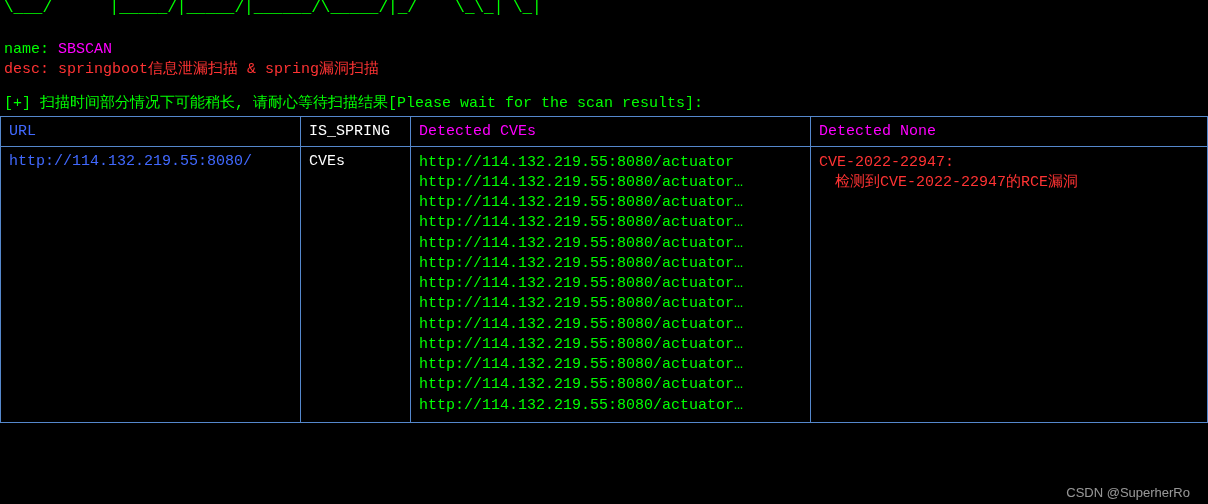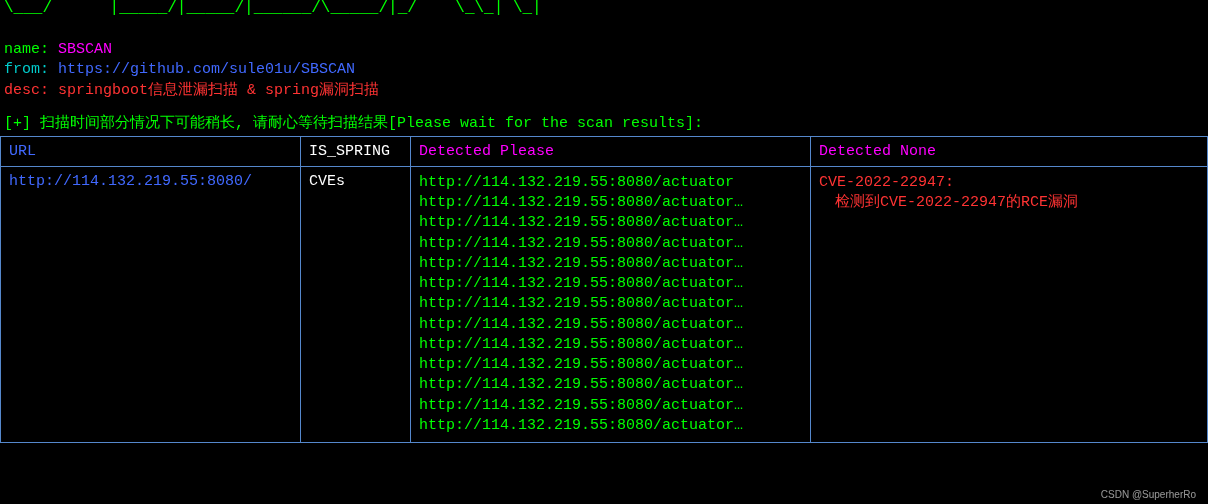--- a/index.html
+++ b/index.html
@@ -83,56 +83,52 @@
     .cve-block {
       color: #ff3333;
       line-height: 1.35;
     }
     .cve-detail {
       padding-left: 16px;
     }
     .watermark {
       position: absolute;
       bottom: 4px;
-      right: 12px;
+      right: 18px;
       color: rgba(230,230,230,0.65);
       font-family: Arial, sans-serif;
-      font-size: 10px;
+      font-size: 13px;
     }
   </style>
 </head>
 <body>
 
 <div class="ascii-art">\___/      |_____/|_____/|______/\_____/|_/    \_\_| \_|
                                                        </div>
 
 <div class="info-block">
   <div>
     <span class="label-green">name:</span>
     <span class="val-magenta">SBSCAN</span>
-  </div>
-  <div>
-    <span class="label-cyan">from:</span>
-    <span class="val-blue">https://github.com/sule01u/SBSCAN</span>
   </div>
   <div>
     <span class="label-red">desc:</span>
     <span class="val-red">springboot信息泄漏扫描 &amp; spring漏洞扫描</span>
   </div>
 </div>
 
 <div class="scan-msg">[+] 扫描时间部分情况下可能稍长, 请耐心等待扫描结果[Please wait for the scan results]:</div>
 
 <div class="table-wrap">
   <table>
     <thead>
       <tr>
         <th class="col-url">URL</th>
         <th class="col-spring">IS_SPRING</th>
-        <th class="col-paths">Detected Please</th>
+        <th class="col-paths">Detected CVEs</th>
         <th class="col-cves">Detected None</th>
       </tr>
     </thead>
     <tbody>
       <tr>
         <td class="col-url">http://114.132.219.55:8080/</td>
         <td class="col-spring">CVEs</td>
         <td class="col-paths">
           <div class="paths-list">
             <div class="path-line">http://114.132.219.55:8080/actuator</div>

